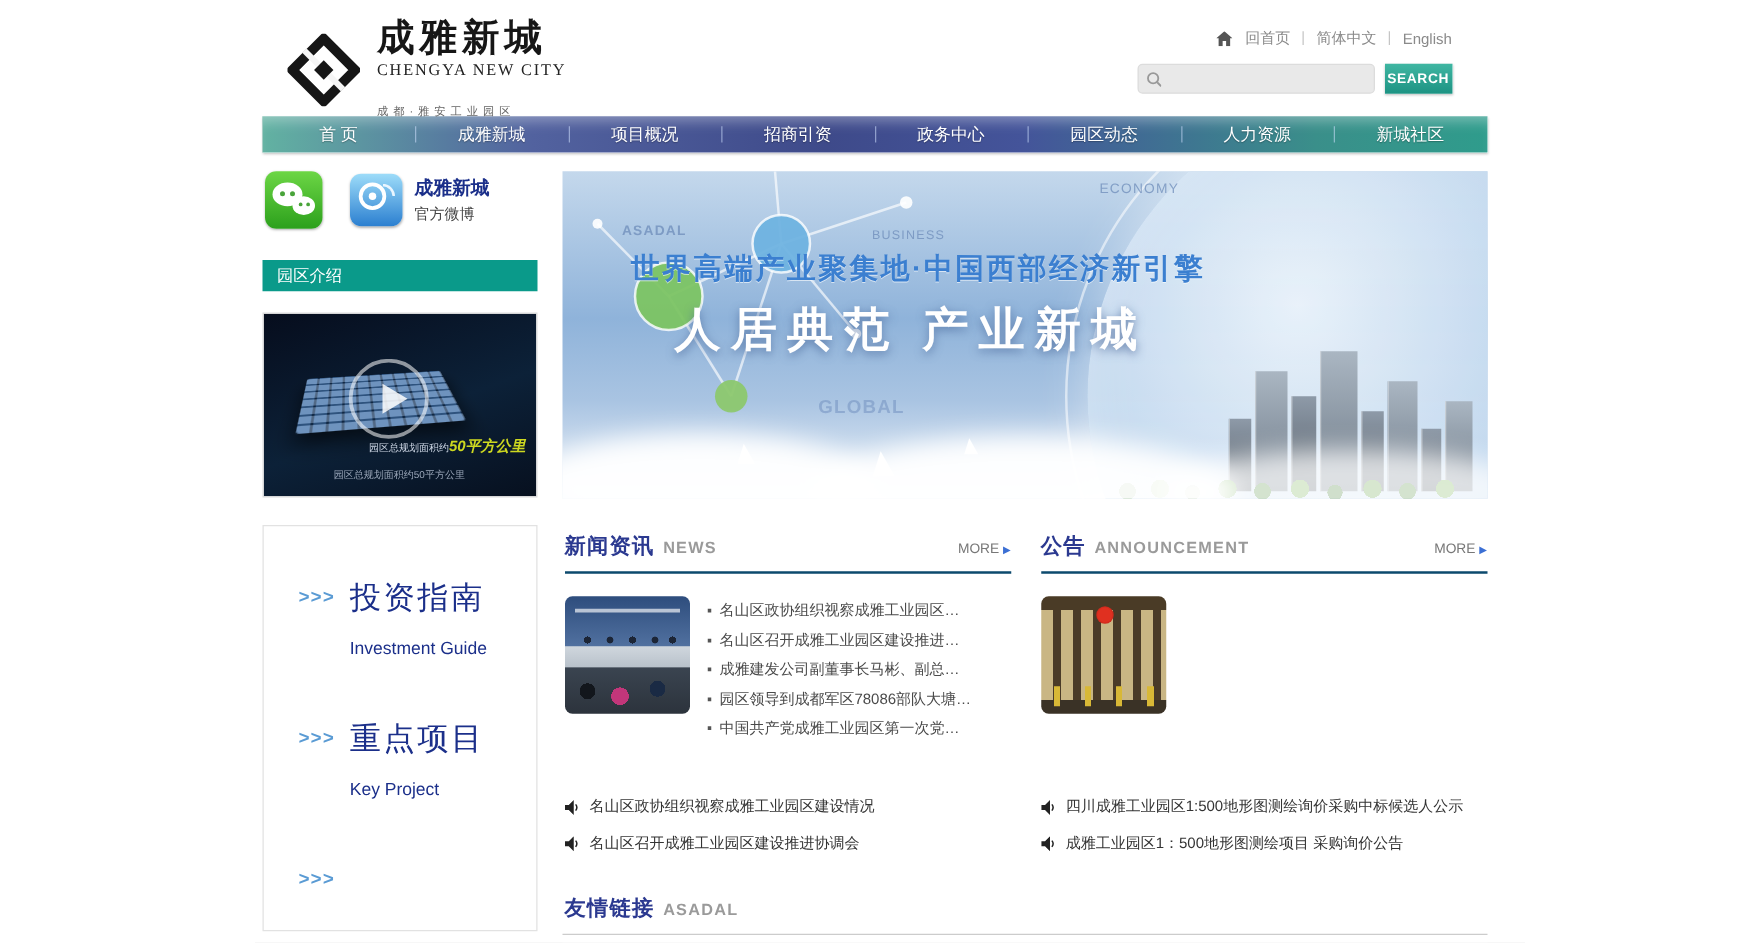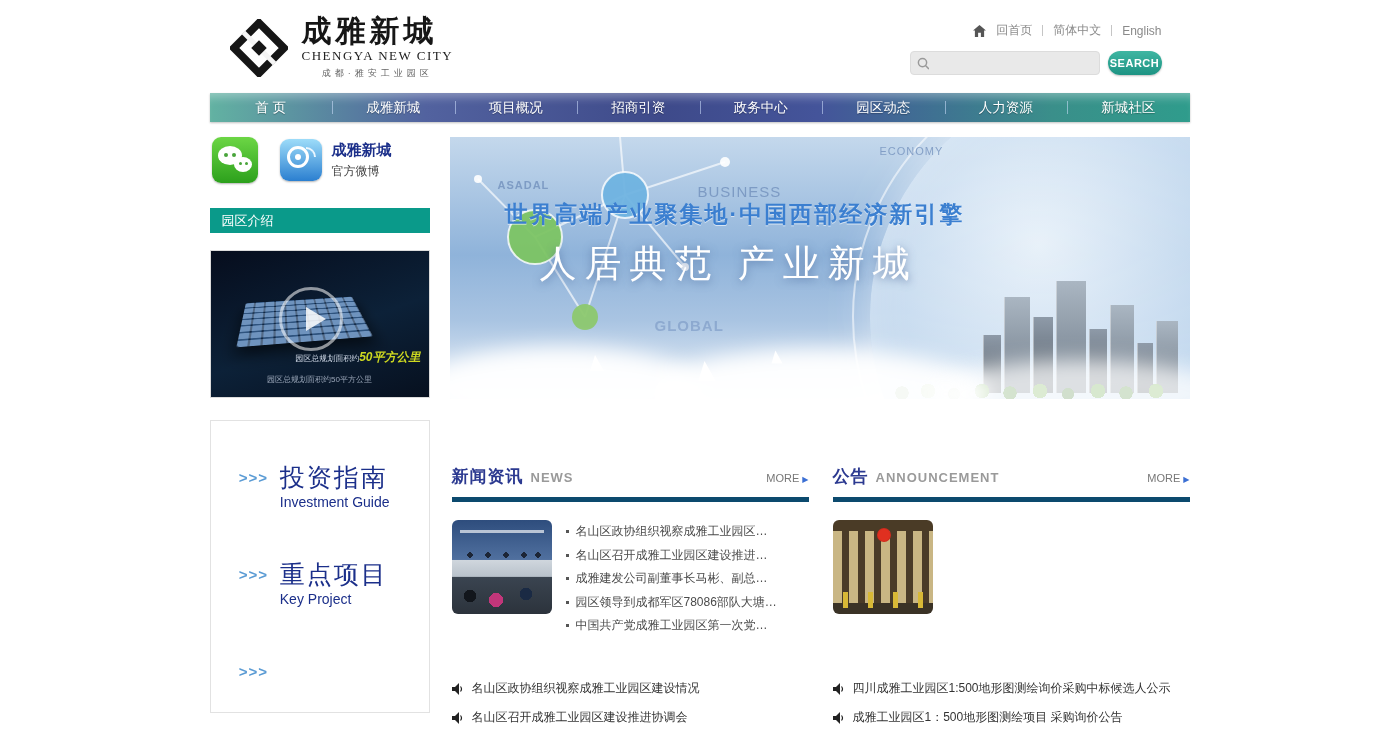--- a/index.html
+++ b/index.html
@@ -6,32 +6,32 @@
   body { font-family:"Liberation Sans", sans-serif; background:#ececec; }
   .viewport { width:1399px; height:754px; overflow:hidden; background:#ffffff; position:relative; }
   .page { width:980px; margin:0 auto; position:relative; }
 
   
   header { height:93px; position:relative; }
   .logo { position:absolute; left:20px; top:16px; display:flex; align-items:center; }
   .logo-mark { width:58px; height:58px; margin-right:14px; }
   .logo-cn { font-size:30px; font-weight:bold; color:#161616; letter-spacing:4px; line-height:30px; }
   .logo-en { font-family:"Liberation Serif", serif; font-size:13px; color:#222; letter-spacing:1.5px; margin-top:2px; }
-  .logo-sub { font-size:9px; color:#666; letter-spacing:4px; margin-top:3px; text-align:center; }
+  .logo-sub { font-size:9px; color:#666; letter-spacing:4px; margin-top:19px; text-align:left; }
   .top-right { position:absolute; right:28px; top:22px; text-align:right; }
   .top-links { display:flex; align-items:center; justify-content:flex-end; font-size:12px; color:#8a8a8a; gap:10px; }
   .top-links a { color:#8a8a8a; text-decoration:none; }
   .top-links .sep { width:1px; height:11px; background:#c5c5c5; display:inline-block; }
   .home-ic { width:13px; height:12px; }
   .search-row { margin-top:12px; display:flex; align-items:center; justify-content:flex-end; }
   .search-box { width:190px; height:24px; background:#e9e9e9; border:1px solid #dcdcdc; border-radius:4px;
                 display:flex; align-items:center; padding:0 6px; }
   .search-box input { border:none; background:transparent; outline:none; width:160px; font-size:12px; color:#555; }
   .mag-ic { width:13px; height:13px; margin-right:5px; }
-  .search-btn { margin-left:8px; width:54px; height:24px; border:none; border-radius:12px; cursor:pointer;
+  .search-btn { margin-left:8px; width:54px; height:24px; border:none; border-radius:0; cursor:pointer;
                 background:linear-gradient(180deg,#3fb6a2,#1d9383); color:#fff; font-size:11px; font-weight:bold;
                 box-shadow:0 1px 2px rgba(0,0,0,.25); letter-spacing:.5px; }
 
   
   nav { height:29px; display:flex;
         background:linear-gradient(90deg,#62b2a2 0%,#52629f 22%,#3e4a8a 46%,#44549a 62%,#3a8f8a 86%,#2f9c8c 100%);
         box-shadow:inset 0 10px 10px -6px rgba(255,255,255,.35), 0 1px 2px rgba(0,0,0,.25); }
   nav a { flex:1; text-align:center; line-height:29px; color:#fff; font-size:13.5px; text-decoration:none;
           position:relative; text-shadow:0 1px 1px rgba(0,0,0,.3); }
   nav a + a::before { content:""; position:absolute; left:0; top:8px; width:1px; height:13px; background:rgba(210,225,255,.55); }
@@ -71,39 +71,39 @@
             border-radius:50%; }
   .v-play::after { content:""; position:absolute; left:24px; top:17px; border-left:20px solid rgba(255,255,255,.85);
                    border-top:12px solid transparent; border-bottom:12px solid transparent; }
   .v-overlay { position:absolute; left:0; right:8px; top:98px; text-align:right; font-size:8px; color:#cfd8e6; white-space:nowrap; }
   .v-overlay b { color:#cdd820; font-style:italic; font-size:12px; }
   .v-caption { position:absolute; left:0; right:0; bottom:12px; text-align:center; font-size:8px; color:#9aa6b8; }
   .menu-box { background:#fff; border:1px solid #e2e2e2; padding:28px 0 20px 0; margin-bottom:17px; }
   .menu-item { padding:12px 0 12px 28px; display:flex; align-items:flex-start; gap:12px; cursor:pointer; }
   .chev { color:#5a9bd4; font-size:15px; font-weight:bold; font-style:italic; letter-spacing:1px; margin-top:8px; }
   .menu-cn { font-size:25px; font-weight:normal; color:#1b2f8a; letter-spacing:2px; }
-  .menu-en { font-size:14px; color:#1b2f8a; margin-top:0; }
+  .menu-en { font-size:14px; color:#1b2f8a; margin-top:16px; }
 
   
   .banner { height:262px; position:relative; overflow:hidden;
             background:linear-gradient(180deg,#c4d8ec 0%,#8fb3da 45%,#a9c4e2 70%,#eef4fa 100%); }
   .globe { position:absolute; left:420px; top:-60px; width:480px; height:480px; border-radius:50%;
            background:radial-gradient(circle at 35% 35%, #f2f8fd, #c3d9ef 45%, #8fb4dd 78%, #7da7d6 100%);
            box-shadow:inset -20px -10px 60px rgba(255,255,255,.7), 0 0 40px rgba(255,255,255,.5); opacity:.9; }
   .globe-ring { position:absolute; left:402px; top:-78px; width:516px; height:516px; border-radius:50%;
                 border:2px solid rgba(255,255,255,.55); }
   .net { position:absolute; left:10px; top:0; }
   .b-label { position:absolute; color:rgba(110,140,185,.75); font-size:11px; letter-spacing:1px; }
   .b-label.l0 { left:48px; top:42px; font-weight:bold; }
-  .b-label.l1 { left:248px; top:46px; font-size:15px; }
+  .b-label.l1 { left:248px; top:46px; font-size:10px; }
   .b-label.l2 { left:205px; top:180px; font-size:15px; font-weight:bold; color:rgba(120,150,195,.6); }
   .b-label.l3 { left:430px; top:8px; }
   .banner-line1 { position:absolute; left:55px; top:62px; width:650px; font-size:23px; font-weight:bold; color:#3b7fd0;
                   letter-spacing:2px; text-shadow:0 1px 0 rgba(255,255,255,.6); }
-  .banner-line2 { position:absolute; left:90px; top:102px; width:600px; font-size:37px; font-weight:normal; color:#fff;
+  .banner-line2 { position:absolute; left:90px; top:102px; width:600px; font-size:37px; font-weight:bold; color:#fff;
                   letter-spacing:8px; text-shadow:0 2px 8px rgba(70,100,150,.7); }
   .cloud { position:absolute; background:rgba(255,255,255,.95); border-radius:50%; filter:blur(10px); }
   .c1 { left:-30px; bottom:-28px; width:280px; height:80px; }
   .c2 { left:200px; bottom:-40px; width:340px; height:90px; }
   .c3 { left:480px; bottom:-30px; width:300px; height:70px; opacity:.8; }
   .skyline { position:absolute; right:12px; bottom:6px; display:flex; align-items:flex-end; gap:3px; }
   .bd { background:linear-gradient(180deg,#aab6c2,#6f7b88); box-shadow:inset 1px 0 0 rgba(255,255,255,.4); }
   .bd.d { background:linear-gradient(180deg,#8e9aa8,#525c66); }
   .trees { position:absolute; right:10px; bottom:0; width:290px; height:20px;
            background:radial-gradient(circle 11px at 12px 14px,#4e8c3a 60%,transparent 61%),
@@ -116,21 +116,21 @@
                       radial-gradient(circle 12px at 208px 12px,#5a9e3a 60%,transparent 61%),
                       radial-gradient(circle 11px at 236px 14px,#4e8c3a 60%,transparent 61%),
                       radial-gradient(circle 12px at 266px 12px,#6fae4b 60%,transparent 61%); }
   .sail { position:absolute; width:0; height:0; border-left:5px solid transparent; border-right:9px solid transparent;
           border-bottom:16px solid rgba(255,255,255,.95); }
   .s1 { left:140px; bottom:28px; } .s2 { left:250px; bottom:20px; transform:scale(1.25); } .s3 { left:320px; bottom:34px; transform:scale(.8); }
 
   
   .panels { display:flex; gap:24px; padding:26px 0 0 2px; }
   .panel { flex:1; }
-  .panel-head { display:flex; align-items:baseline; border-bottom:5px solid #0c4a6e; padding-bottom:9px;margin-top:40px; }
+  .panel-head { display:flex; align-items:baseline; border-bottom:2px solid #0c4a6e; padding-bottom:9px; }
   .ph-cn { font-size:17px; font-weight:bold; color:#2b3990; letter-spacing:1px; }
   .ph-en { font-size:13px; font-weight:bold; color:#9a9a9a; margin-left:7px; letter-spacing:1px; }
   .more { margin-left:auto; font-size:11px; color:#777; text-decoration:none; }
   .more::after { content:"▶"; font-size:8px; color:#3b6fd4; margin-left:3px; }
   .panel-body { display:flex; margin-top:18px; }
   .thumb { width:100px; height:94px; border-radius:6px; flex:none; margin-right:14px; overflow:hidden; position:relative; }
   .thumb-news { background:linear-gradient(180deg,#2e4d7d 0%,#50709f 42%,#cfd6dd 43%,#b9c2cb 60%,#3a4450 61%,#2c333c 100%); }
   .thumb-news::before { content:""; position:absolute; left:8px; top:10px; right:8px; height:3px; background:rgba(255,255,255,.65); }
   .thumb-news::after { content:""; position:absolute; left:10px; top:30px; width:80px; height:10px;
         background:radial-gradient(circle 4px at 8px 5px,#1c2536 70%,transparent 71%),

